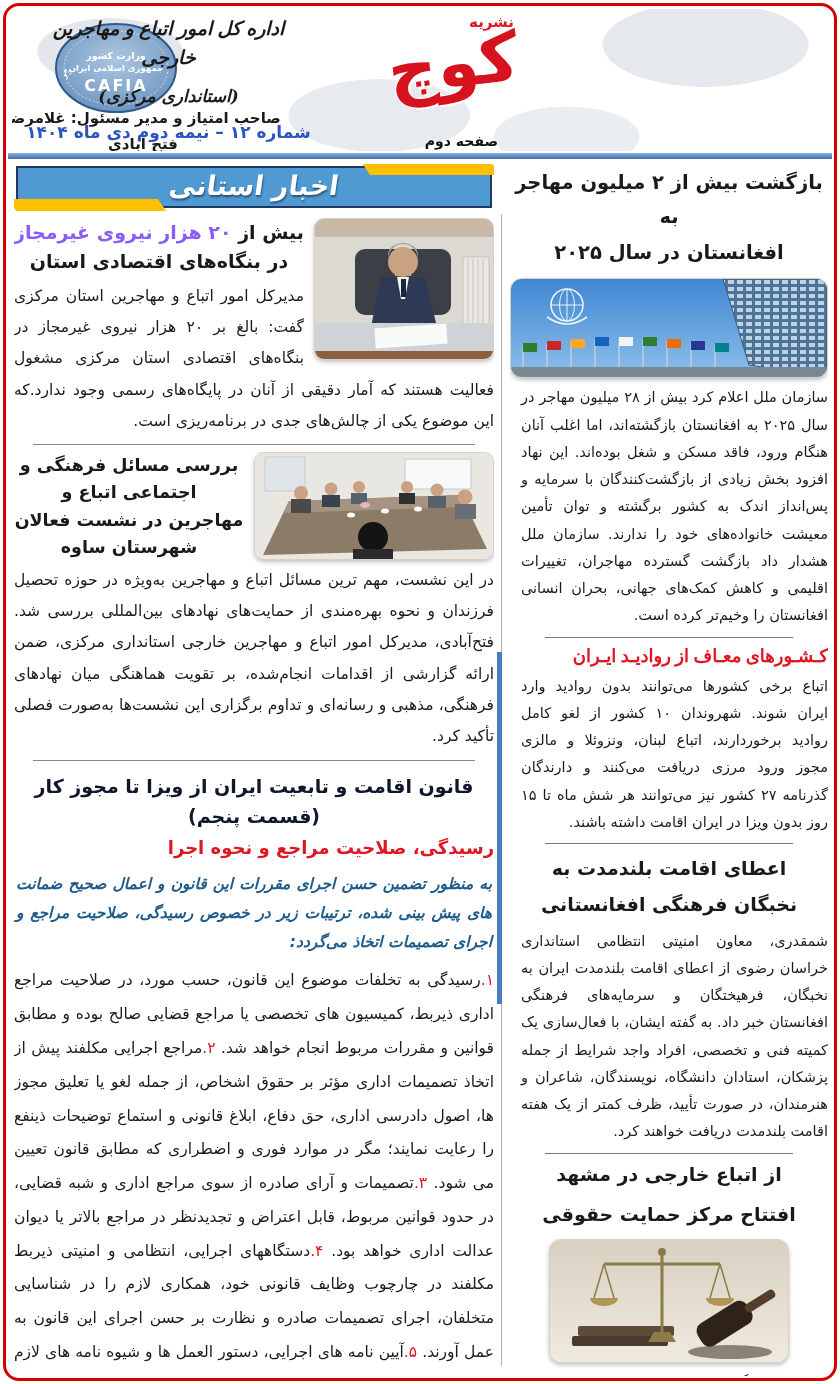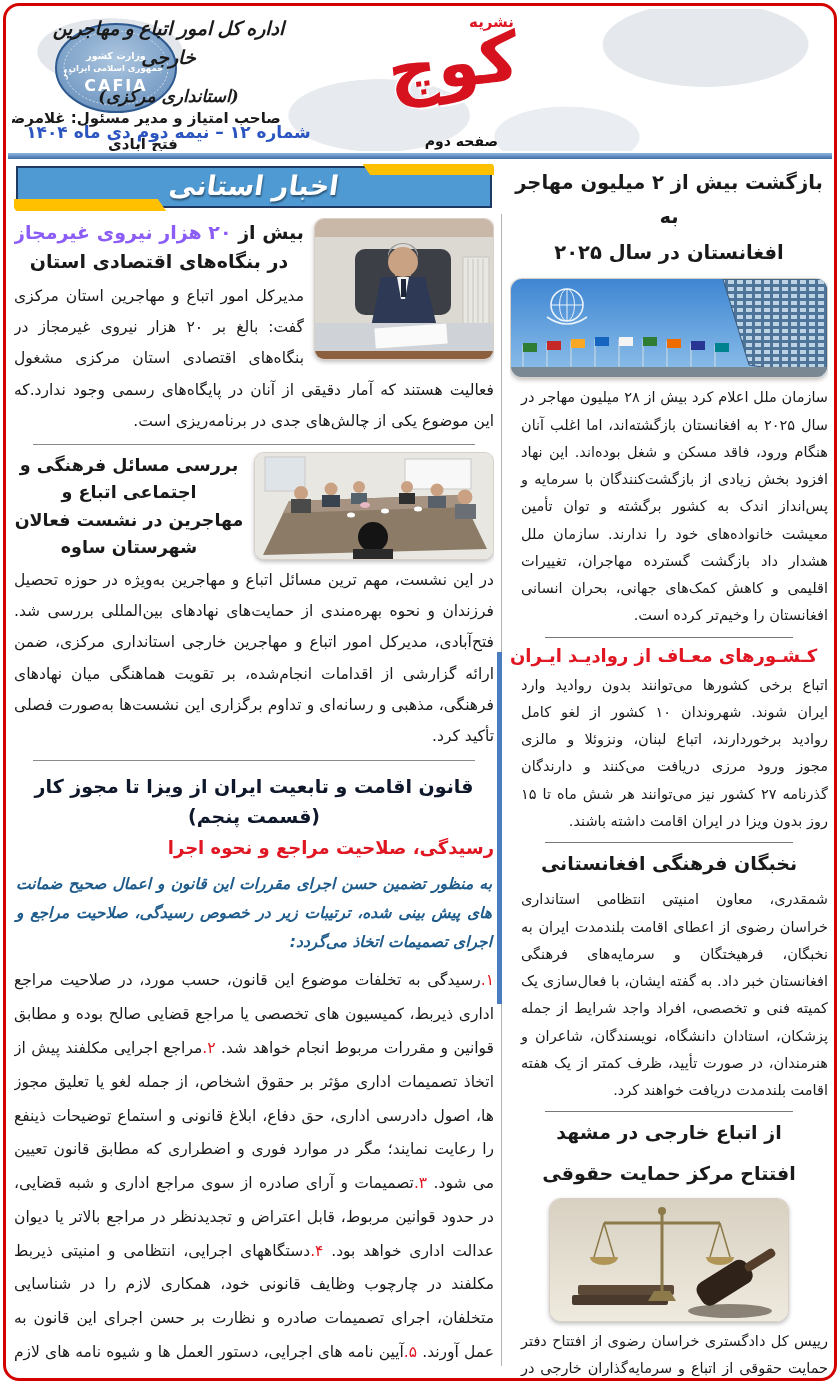--- a/index.html
+++ b/index.html
@@ -67,21 +67,21 @@
   .law-head1{color:#0f172a;font-weight:bold;font-size:19px;text-align:center;margin-top:10px;line-height:1.6;}
   .law-head2{color:#e01622;font-weight:bold;font-size:18px;text-align:right;margin-top:6px;}
   .law-intro{color:#1f5c8b;font-weight:bold;font-size:15.5px;line-height:1.85;text-align:justify;margin:12px 2px 4px 2px;font-style:italic;}
   .law-body{font-size:15.5px;line-height:2.18;text-align:justify;margin-top:8px;}
   .c-red{color:#e01622;}
 
   
   .r-title{font-weight:bold;font-size:19.5px;text-align:center;line-height:1.75;margin-top:2px;}
   .r-photo{margin:8px auto 6px auto;}
   .r-body{font-size:14.5px;line-height:1.88;text-align:justify;margin-left:11px;}
-  .r-red-head{color:#e01622;font-weight:bold;font-size:18px;text-align:left;letter-spacing:.5px;margin:2px 0 6px 0;}
+  .r-red-head{color:#e01622;font-weight:bold;font-size:18px;text-align:right;letter-spacing:.5px;margin:2px 0 6px 0;font-family:Liberation Serif, serif;}
   .r-black-head{font-weight:bold;font-size:19px;text-align:center;line-height:1.8;margin:2px 0 6px 0;}
 </style>
 </head>
 <body>
 
 <div class="page">
   <div class="page-frame"></div>
 
   <div class="masthead">
 
@@ -268,20 +268,21 @@
     <hr class="divider short">
 
     <div>
       <div class="r-red-head">کـشـورهای معـاف از روادیـد ایـران</div>
       <div class="r-body">اتباع برخی کشورها می‌توانند بدون روادید وارد ایران شوند. شهروندان ۱۰ کشور از لغو کامل روادید برخوردارند، اتباع لبنان، ونزوئلا و مالزی مجوز ورود مرزی دریافت می‌کنند و دارندگان گذرنامه ۲۷ کشور نیز می‌توانند هر شش ماه تا ۱۵ روز بدون ویزا در ایران اقامت داشته باشند.</div>
     </div>
 
     <hr class="divider short">
 
     <div>
+      <div class="r-black-head">اعطای اقامت بلندمدت به</div>
       <div class="r-black-head" style="margin-top:-4px;">نخبگان فرهنگی افغانستانی</div>
       <div class="r-body">شمقدری، معاون امنیتی انتظامی استانداری خراسان رضوی از اعطای اقامت بلندمدت ایران به نخبگان، فرهیختگان و سرمایه‌های فرهنگی افغانستان خبر داد. به گفته ایشان، با فعال‌سازی یک کمیته فنی و تخصصی، افراد واجد شرایط از جمله پزشکان، استادان دانشگاه، نویسندگان، شاعران و هنرمندان، در صورت تأیید، ظرف کمتر از یک هفته اقامت بلندمدت دریافت خواهند کرد.</div>
     </div>
 
     <hr class="divider short">
 
     <div>
       <div class="r-black-head" style="margin-top:-4px;">از اتباع خارجی در مشهد</div>
       <div class="r-black-head">افتتاح مرکز حمایت حقوقی</div>
       <div class="photo r-photo" style="width:238px;height:122px;border-radius:12px;">

